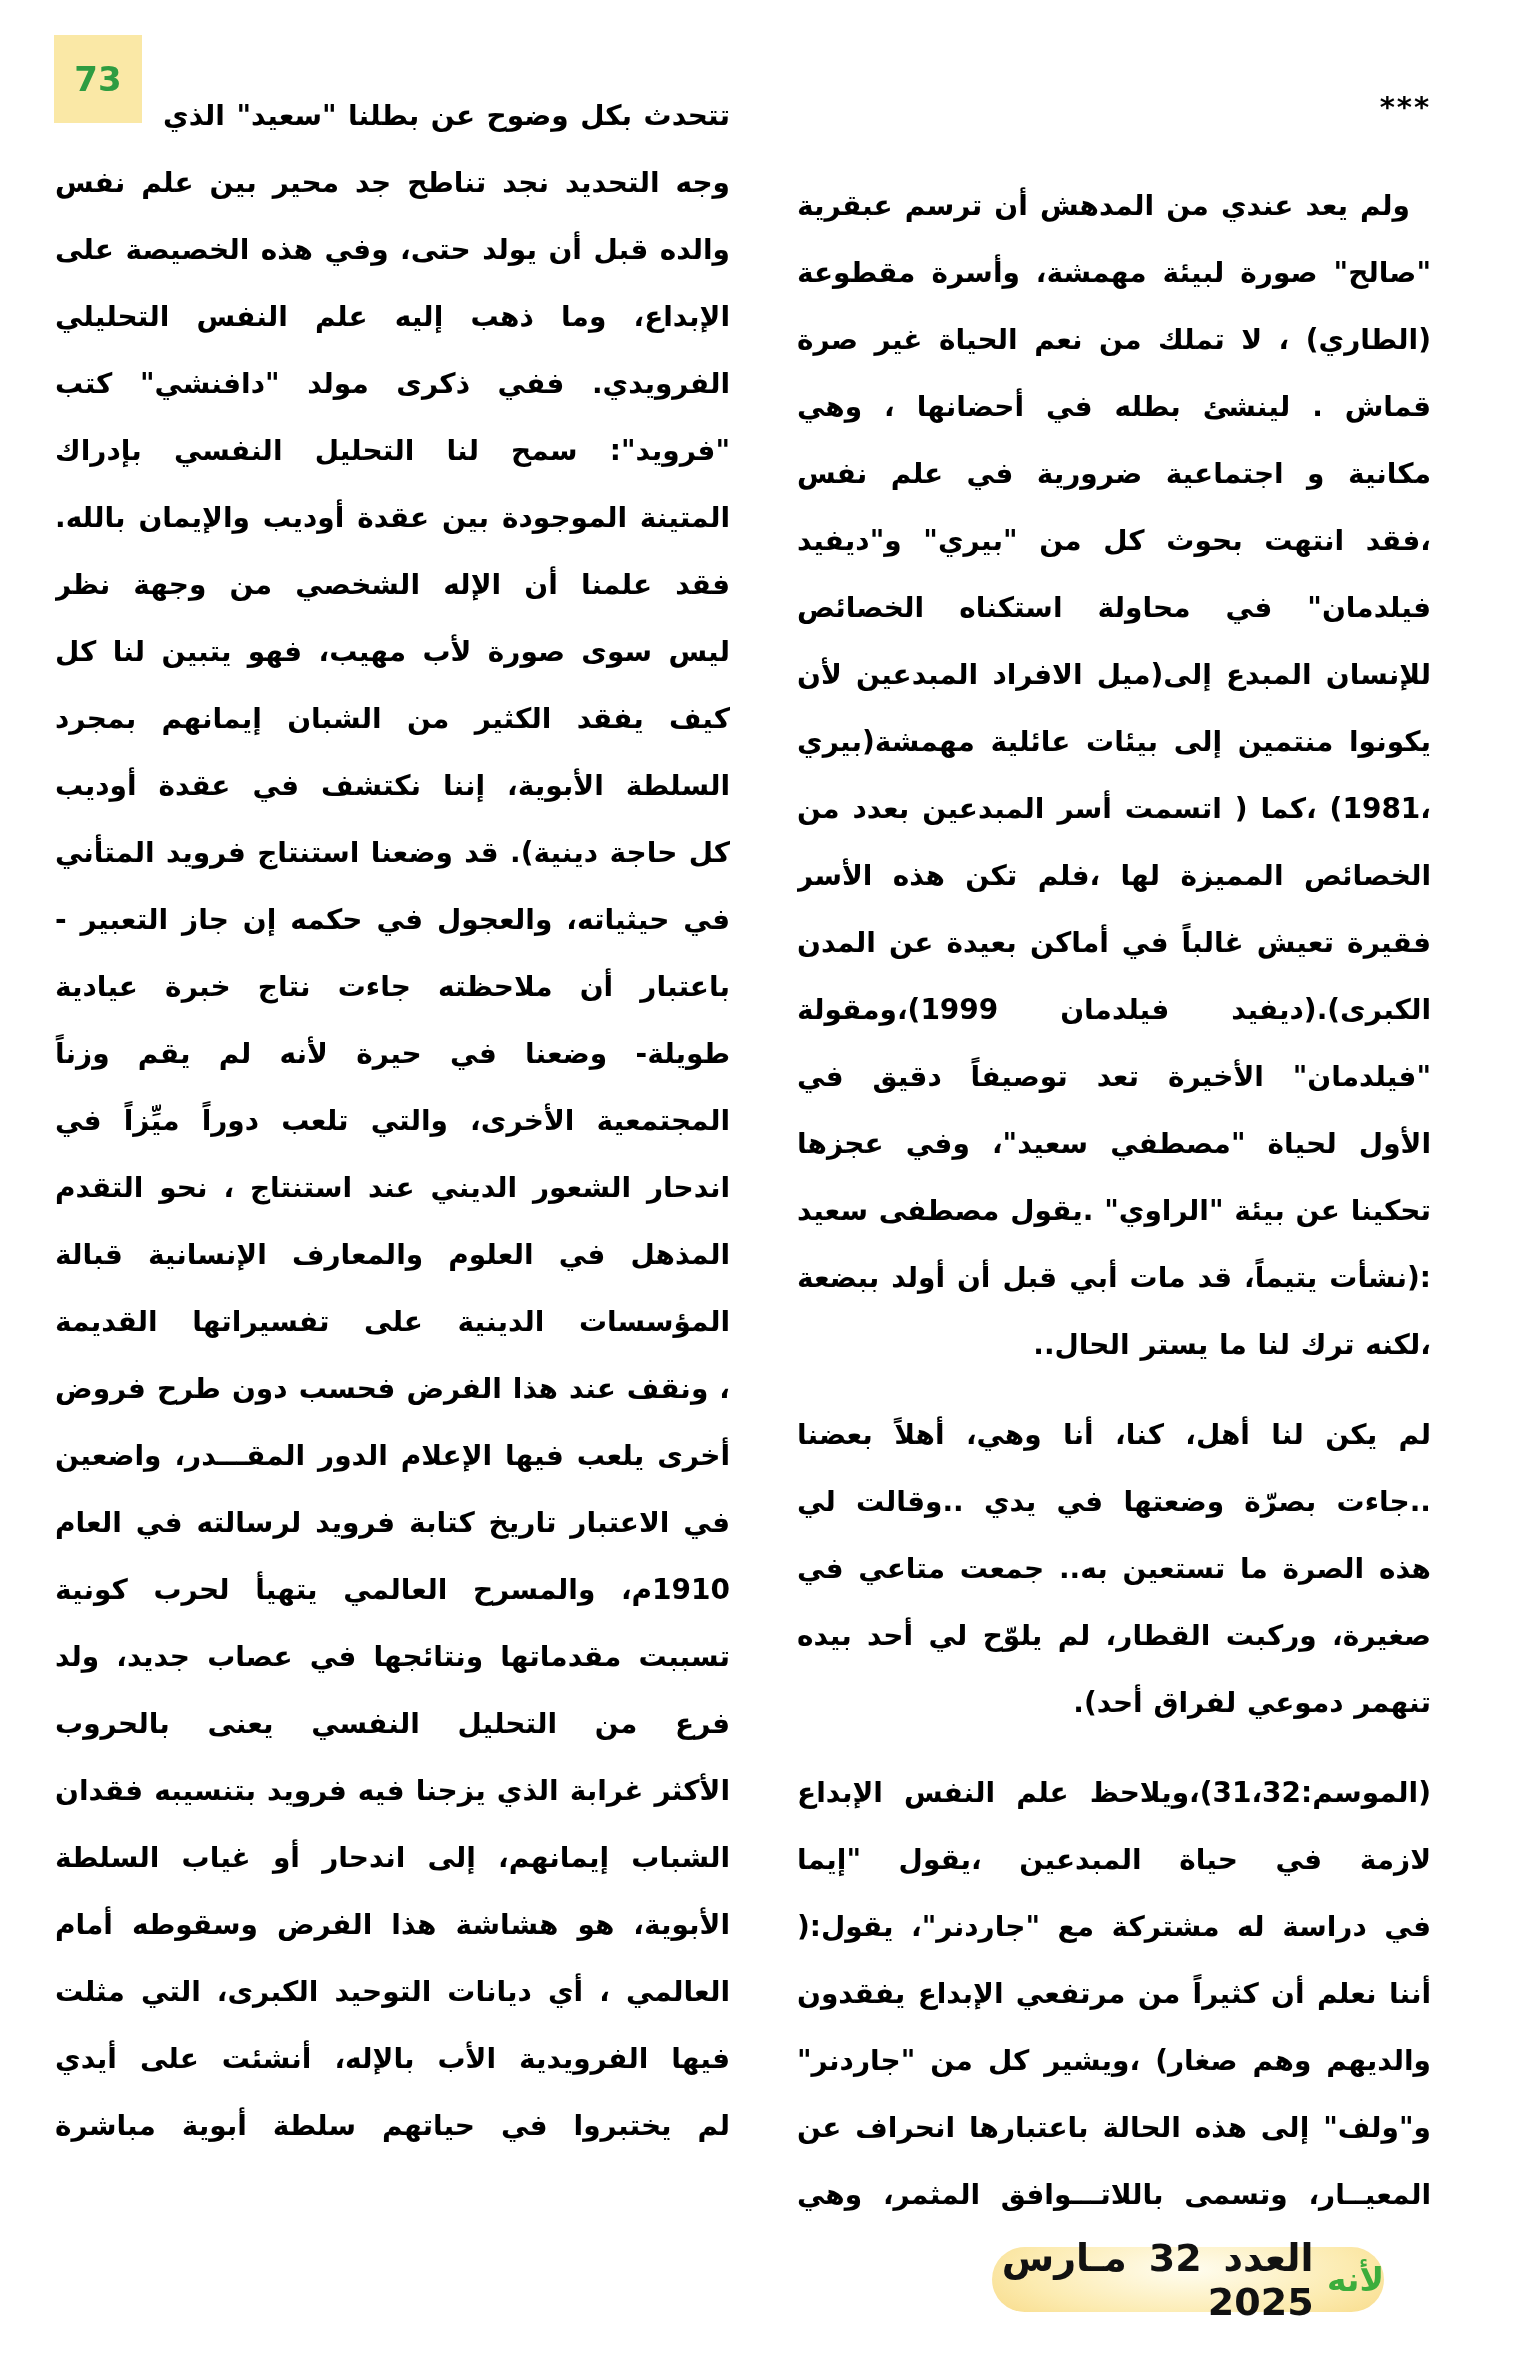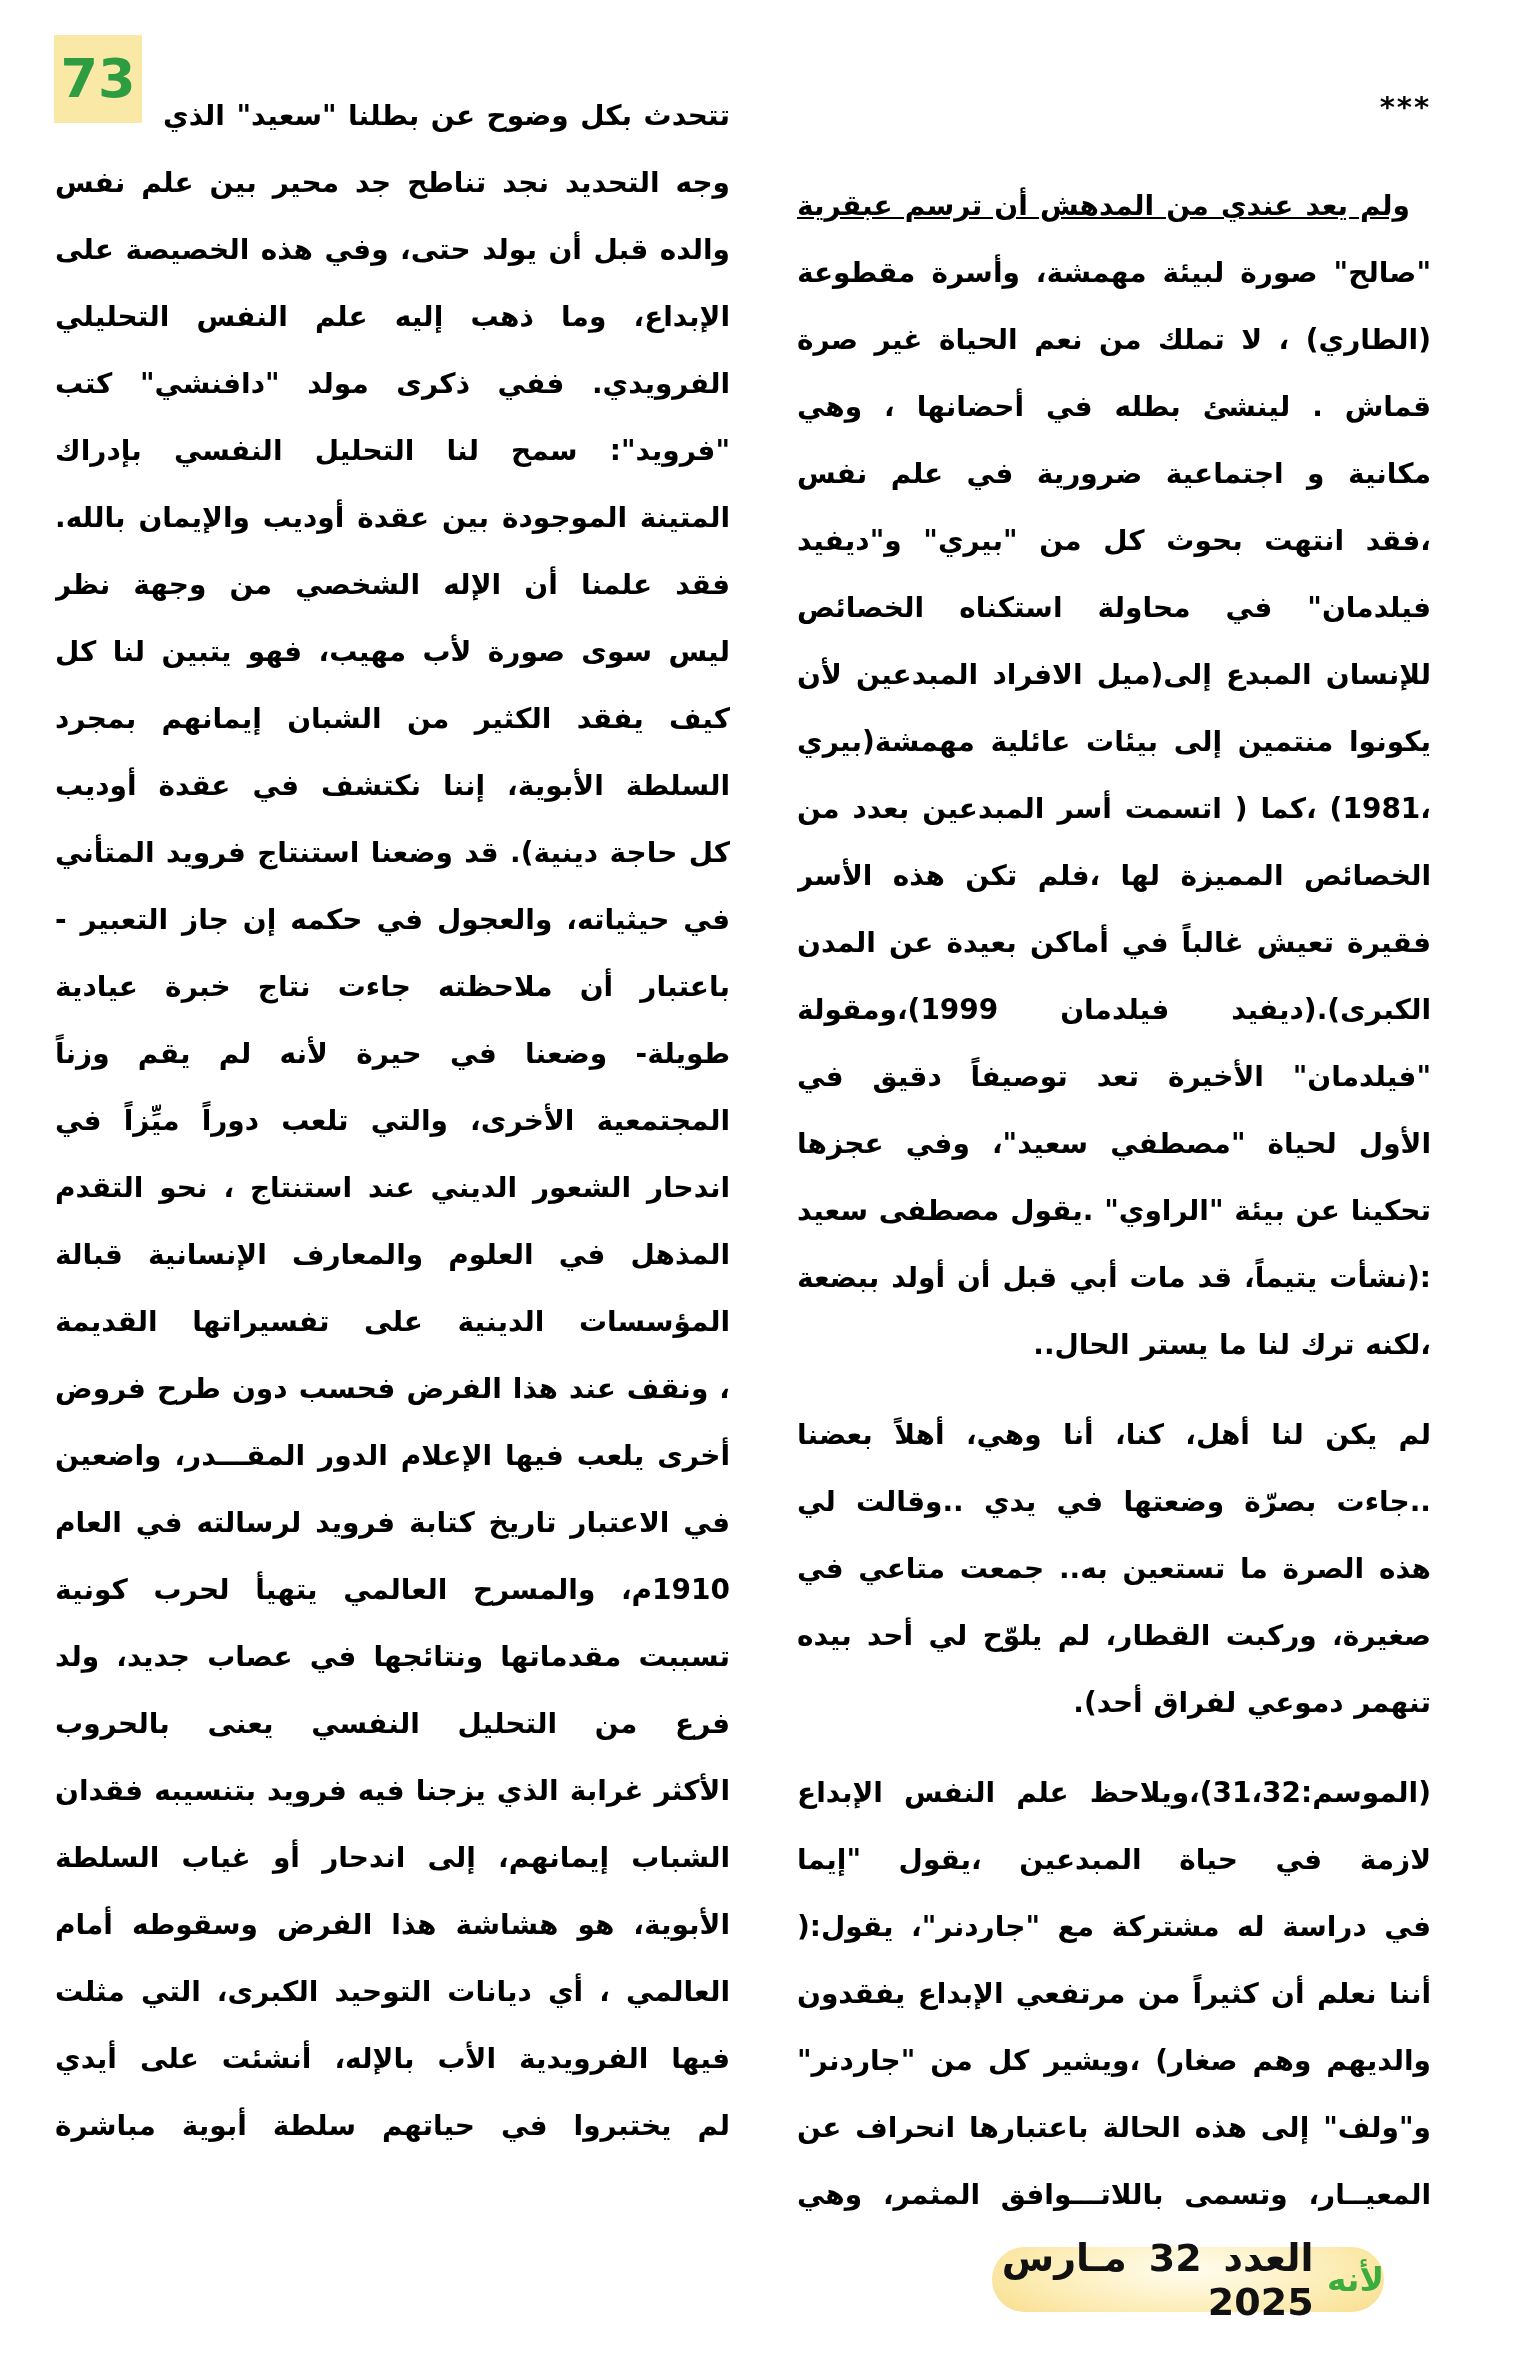--- a/index.html
+++ b/index.html
@@ -17,21 +17,21 @@
 
   
   .page-number-badge {
     position:absolute; left:54px; top:35px;
     width:88px; height:88px;
     background:var(--page-number-bg, #FAE8A6);
     display:flex; align-items:center; justify-content:center;
   }
   .page-number-badge span {
     color:var(--page-number-green, #2E9C41);
-    font-size:54px; font-weight:700; line-height:1;
+    font-size:34px; font-weight:700; line-height:1;
   }
 
   
   .column {
     position:absolute; top:82px;
     direction:rtl;
     font-weight:700; font-size:28px; color:var(--text, #000);
   }
   .col-left  { left:55px;  width:675px; }
   .col-right { left:797px; width:634px; }
@@ -39,21 +39,21 @@
   .line {
     height:67px; line-height:67px;
     text-align:justify;
     overflow:hidden;
     word-spacing:1px;
   }
   
   .line::after { content:""; display:inline-block; width:100%; height:0; }
   .line.endline { text-align:right; }
   .line.endline::after { display:none; }
-  .line.indent { padding-right:21px;text-decoration:underline; }
+  .line.indent { padding-right:21px; }
   .col-left .line:first-child { padding-left:108px; }
 
   .separator {
     height:67px; line-height:50px;
     text-align:right; font-size:29px; font-weight:700;
     letter-spacing:1.9px;
   }
   .paragraph { margin-top:23px; }
 
   

